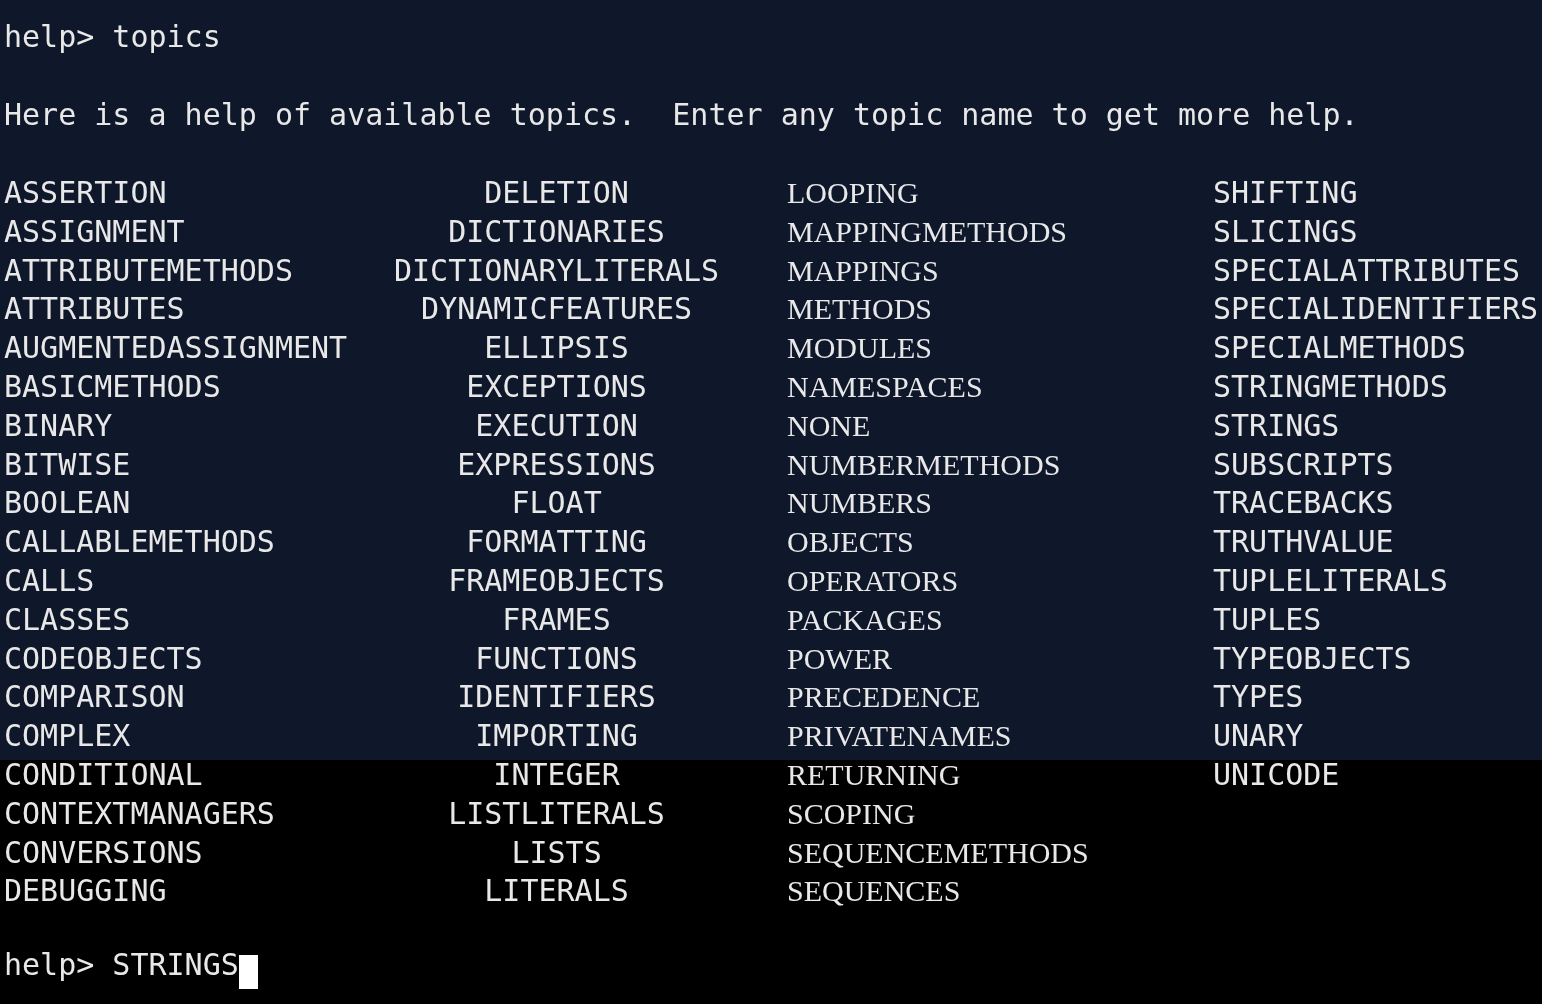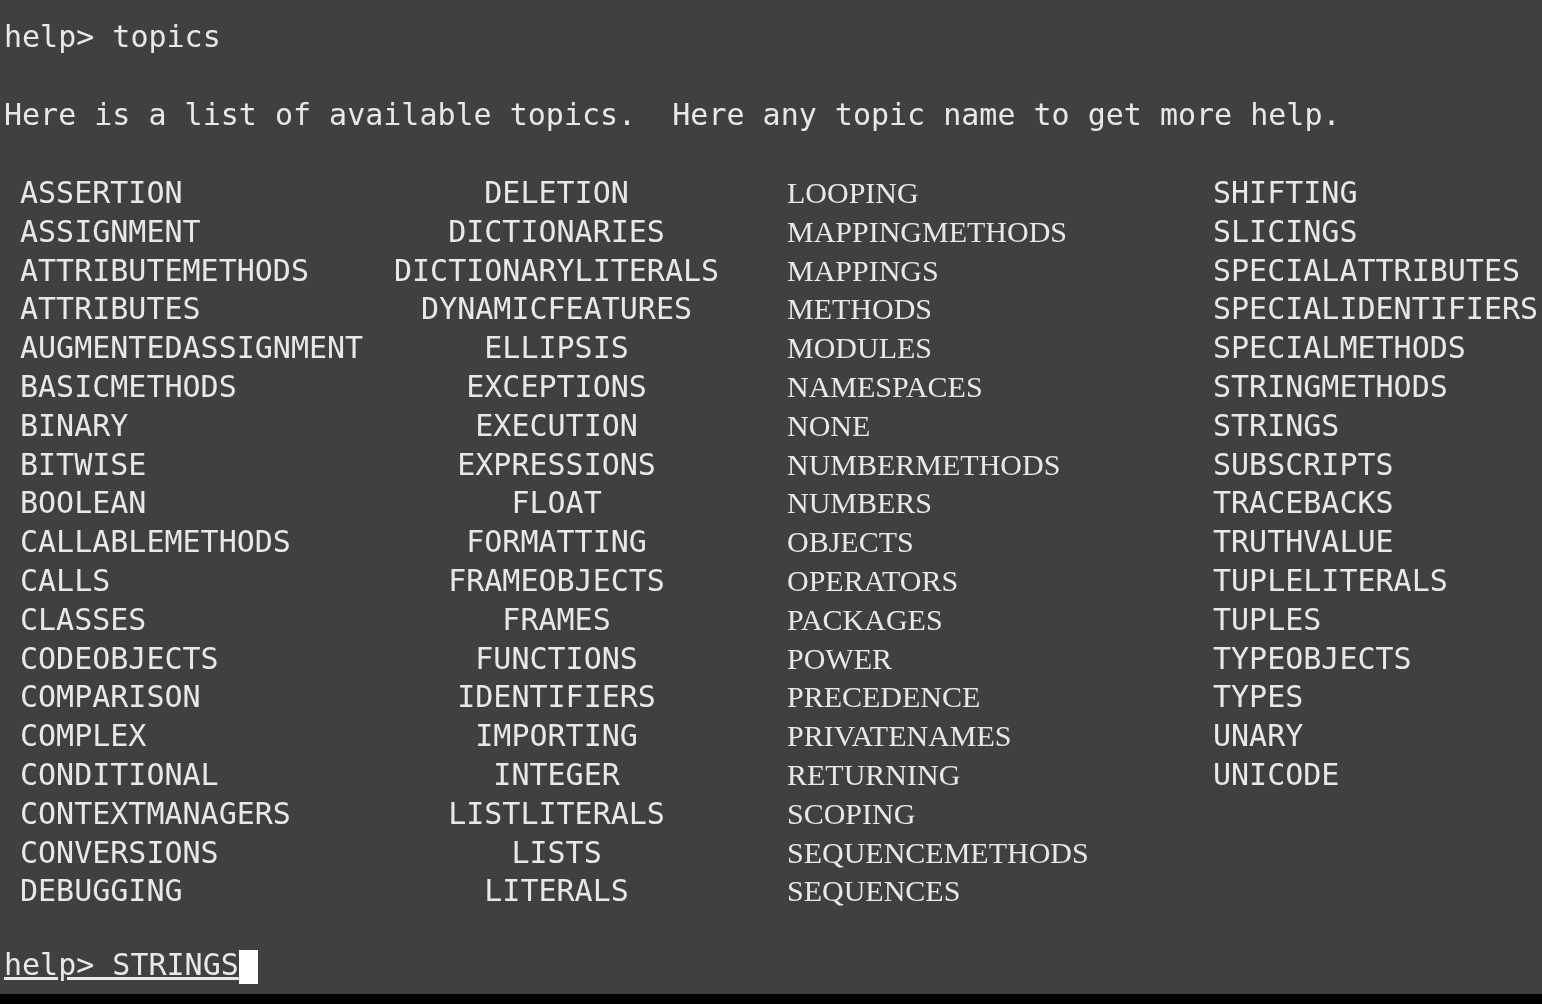--- a/index.html
+++ b/index.html
@@ -12,22 +12,22 @@
     width: 1542px;
     height: 1004px;
     overflow: hidden;
     font-family: "DejaVu Sans Mono", "Liberation Mono", monospace;
     color: #e8e8e8;
   }
 
   #terminal {
     position: relative;
     width: 1542px;
-    height: 994px;
-    background: #404040;
+    height: 760px;
+    background: #0f172a;
     font-size: 30px;
     line-height: 38.8px;
     letter-spacing: 0px;
     -webkit-font-smoothing: antialiased;
   }
 
   .line {
     position: absolute;
     left: 4px;
     white-space: pre;
@@ -47,40 +47,39 @@
     left: 4px;
     top: 174px;
     width: 1534px;
     height: 740px;
   }
   .topic-col {
     position: absolute;
     top: 0;
     white-space: pre;
   }
-  #topic-col-0 { left: 16px;    }
+  #topic-col-0 { left: 0px;    }
   #topic-col-1 { left: 390px; text-align: center;  }
   #topic-col-2 { left: 783px; font-family: Liberation Serif, serif;  }
   #topic-col-3 { left: 1209px; }
 
   .topic-item {
     display: block;
     height: 38.8px;
     line-height: 38.8px;
     font-size: 30px;
     white-space: pre;
     color: #e8e8e8;
   }
 
   
   #prompt-line-bottom {
     top: 946px;
     display: flex;
-    align-items: flex-start;
-    text-decoration: underline;
+    align-items: flex-end;
   }
   #prompt-bottom-text {
     white-space: pre;
     display: inline-block;
   }
   #cursor-block {
     display: inline-block;
     width: 19px;
     height: 34px;
     background: #ffffff;
@@ -90,21 +89,21 @@
     top: 4px;
   }
 </style>
 </head>
 <body>
 
 <div id="terminal">
 
   <div class="line" id="prompt-line-top">help&gt; topics</div>
 
-  <div class="line" id="intro-line">Here is a list of available topics.  Here any topic name to get more help.</div>
+  <div class="line" id="intro-line">Here is a help of available topics.  Enter any topic name to get more help.</div>
 
   <div id="topics-grid">
     <div class="topic-col" id="topic-col-0"><span class="topic-item">ASSERTION</span><span class="topic-item">ASSIGNMENT</span><span class="topic-item">ATTRIBUTEMETHODS</span><span class="topic-item">ATTRIBUTES</span><span class="topic-item">AUGMENTEDASSIGNMENT</span><span class="topic-item">BASICMETHODS</span><span class="topic-item">BINARY</span><span class="topic-item">BITWISE</span><span class="topic-item">BOOLEAN</span><span class="topic-item">CALLABLEMETHODS</span><span class="topic-item">CALLS</span><span class="topic-item">CLASSES</span><span class="topic-item">CODEOBJECTS</span><span class="topic-item">COMPARISON</span><span class="topic-item">COMPLEX</span><span class="topic-item">CONDITIONAL</span><span class="topic-item">CONTEXTMANAGERS</span><span class="topic-item">CONVERSIONS</span><span class="topic-item">DEBUGGING</span></div>
     <div class="topic-col" id="topic-col-1"><span class="topic-item">DELETION</span><span class="topic-item">DICTIONARIES</span><span class="topic-item">DICTIONARYLITERALS</span><span class="topic-item">DYNAMICFEATURES</span><span class="topic-item">ELLIPSIS</span><span class="topic-item">EXCEPTIONS</span><span class="topic-item">EXECUTION</span><span class="topic-item">EXPRESSIONS</span><span class="topic-item">FLOAT</span><span class="topic-item">FORMATTING</span><span class="topic-item">FRAMEOBJECTS</span><span class="topic-item">FRAMES</span><span class="topic-item">FUNCTIONS</span><span class="topic-item">IDENTIFIERS</span><span class="topic-item">IMPORTING</span><span class="topic-item">INTEGER</span><span class="topic-item">LISTLITERALS</span><span class="topic-item">LISTS</span><span class="topic-item">LITERALS</span></div>
     <div class="topic-col" id="topic-col-2"><span class="topic-item">LOOPING</span><span class="topic-item">MAPPINGMETHODS</span><span class="topic-item">MAPPINGS</span><span class="topic-item">METHODS</span><span class="topic-item">MODULES</span><span class="topic-item">NAMESPACES</span><span class="topic-item">NONE</span><span class="topic-item">NUMBERMETHODS</span><span class="topic-item">NUMBERS</span><span class="topic-item">OBJECTS</span><span class="topic-item">OPERATORS</span><span class="topic-item">PACKAGES</span><span class="topic-item">POWER</span><span class="topic-item">PRECEDENCE</span><span class="topic-item">PRIVATENAMES</span><span class="topic-item">RETURNING</span><span class="topic-item">SCOPING</span><span class="topic-item">SEQUENCEMETHODS</span><span class="topic-item">SEQUENCES</span></div>
     <div class="topic-col" id="topic-col-3"><span class="topic-item">SHIFTING</span><span class="topic-item">SLICINGS</span><span class="topic-item">SPECIALATTRIBUTES</span><span class="topic-item">SPECIALIDENTIFIERS</span><span class="topic-item">SPECIALMETHODS</span><span class="topic-item">STRINGMETHODS</span><span class="topic-item">STRINGS</span><span class="topic-item">SUBSCRIPTS</span><span class="topic-item">TRACEBACKS</span><span class="topic-item">TRUTHVALUE</span><span class="topic-item">TUPLELITERALS</span><span class="topic-item">TUPLES</span><span class="topic-item">TYPEOBJECTS</span><span class="topic-item">TYPES</span><span class="topic-item">UNARY</span><span class="topic-item">UNICODE</span></div>
   </div>
 
   <div class="line" id="prompt-line-bottom">
     <span id="prompt-bottom-text">help&gt; STRINGS</span>

